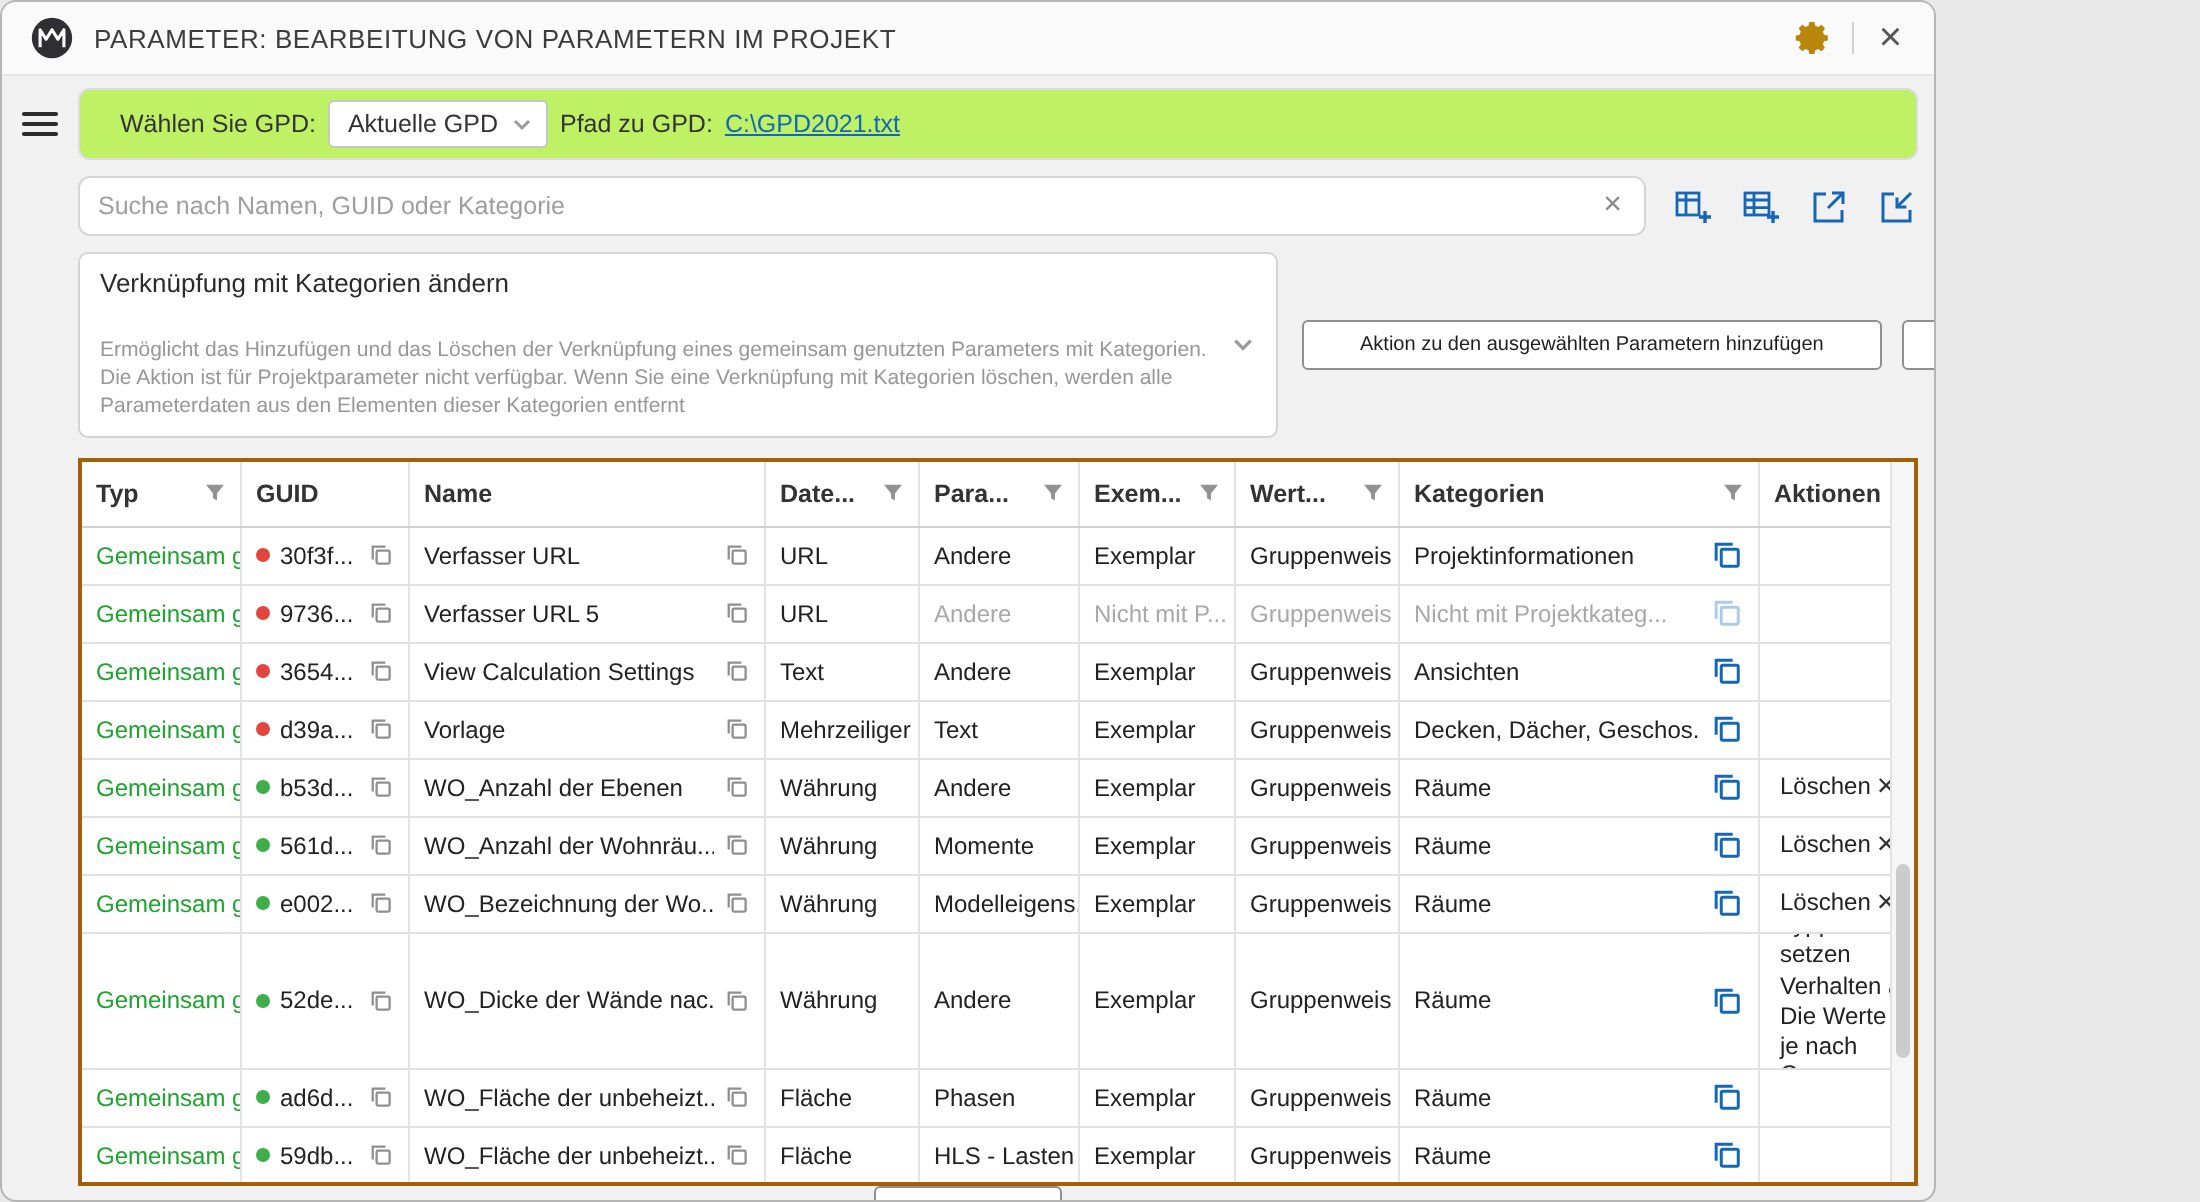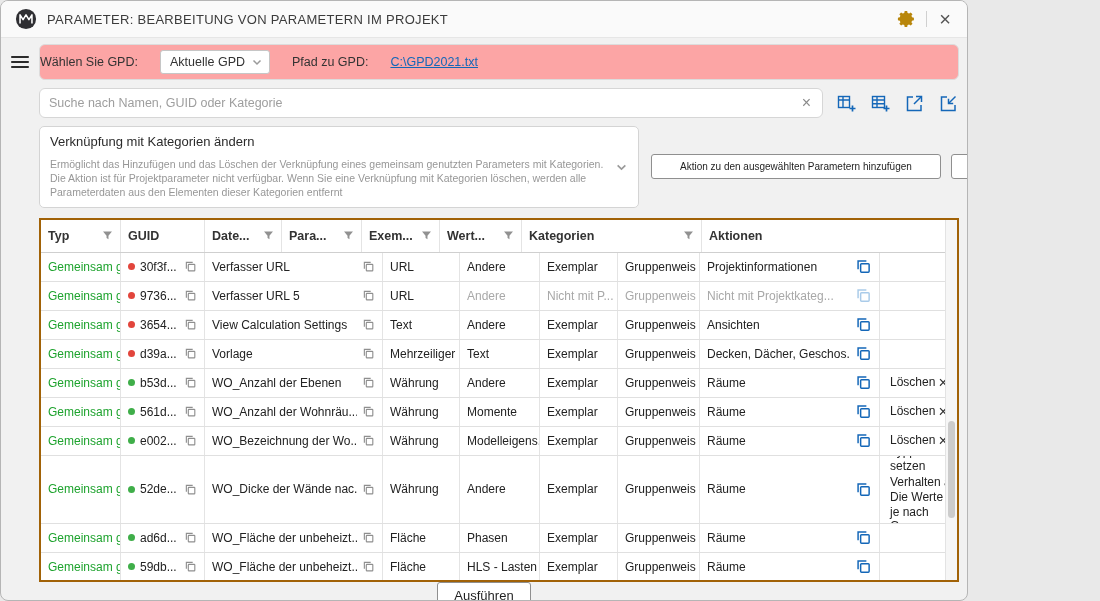--- a/index.html
+++ b/index.html
@@ -16,43 +16,43 @@
   .gear { display: flex; cursor: pointer; }
   .vsep { width: 1px; height: 16px; background: #d0d0d0; }
   .close { font-size: 20px; line-height: 1; color: #555; cursor: pointer; padding: 0 2px; }
 
   .content { flex: 1; display: flex; flex-direction: column; padding: 6px 8px 0; overflow: hidden; }
   .row { display: flex; }
 
   
   .gpd-row { flex: 0 0 36px; }
   .hamburger { flex: 0 0 30px; display: flex; align-items: center; cursor: pointer; }
-  .panel { flex: 1; background: #fca5a5; border: 1px solid #dcdcdc; border-radius: 6px;
-           display: flex; align-items: center; gap: 22px; padding: 0 0; }
+  .panel { flex: 1; background: #bef264; border: 1px solid #dcdcdc; border-radius: 6px;
+           display: flex; align-items: center; gap: 6px; padding: 0 20px; }
   .lbl { font-size: 12.5px; color: #333; }
   .dropdown { position: relative; background: #fff; border: 1px solid #c6c6c6; border-radius: 3px;
               padding: 4px 24px 4px 9px; font-size: 12.5px; color: #333; cursor: pointer; }
   .dropdown .chev { position: absolute; right: 7px; top: 50%; transform: translateY(-50%); display: flex; }
   .link { color: #1467b8; text-decoration: underline; font-size: 12.5px; cursor: pointer; }
 
   
   .search-row { margin: 8px 0 0 30px; flex: 0 0 30px; align-items: center; }
   .search-box { flex: 1; height: 30px; background: #fff; border: 1px solid #d6d6d6; border-radius: 6px;
                 display: flex; align-items: center; padding: 0 9px; }
   .search-box input { flex: 1; border: none; outline: none; font-family: inherit; font-size: 12.5px; color: #333; background: transparent; }
   .search-box input::placeholder { color: #9e9e9e; }
   .clear { font-size: 16px; color: #8a8a8a; cursor: pointer; line-height: 1; padding: 0 2px; }
   .tool-icons { display: flex; gap: 13px; margin-left: 13px; align-items: center; }
   .tool-btn { display: flex; cursor: pointer; }
 
   
   .action-row { margin: 8px 0 0 30px; flex: 0 0 70px; gap: 12px; }
   .action-dropdown { flex: 0 0 600px; position: relative; background: #fff; border: 1px solid #d4d4d4;
                      border-radius: 5px; padding: 7px 32px 7px 10px; overflow: hidden; cursor: pointer; }
-  .ad-title { font-size: 13px; color: #2b2b2b; margin-bottom: 9px; }
+  .ad-title { font-size: 13px; color: #2b2b2b; margin-bottom: 20px; }
   .ad-desc { font-size: 10.5px; color: #979797; line-height: 1.32; }
   .action-dropdown .chev { position: absolute; right: 11px; top: 50%; transform: translateY(-50%); display: flex; }
   .action-buttons { flex: 1; display: flex; gap: 10px; align-items: center; justify-content: flex-end; }
   .btn { background: #fff; border: 1px solid #8f8f8f; border-radius: 3px; padding: 6px 28px;
          font-family: inherit; font-size: 10px; color: #1f1f1f; cursor: pointer; white-space: nowrap; }
 
   
   .table { margin: 10px 0 0 30px; flex: 0 0 364px; height: 364px; background: #fff;
            border: 2px solid #a16207; position: relative; overflow: hidden; }
   .t-head { display: flex; height: 33px; border-bottom: 1px solid #cfcfcf; background: #fff; }
@@ -189,20 +189,23 @@
             <span class="th-label">Typ</span>
             <span class="funnel">
               <svg width="11" height="11" viewBox="0 0 16 16" fill="#919191">
                 <path d="M1.5 2h13L9.4 8.3v5.2l-2.8-1.7V8.3z"></path>
               </svg>
             </span>
           </div>
           <div class="t-cell th col-guid">
             <span class="th-label">GUID</span>
           </div>
+          <div class="t-cell th col-name">
+            <span class="th-label">Name</span>
+          </div>
           <div class="t-cell th col-date">
             <span class="th-label">Date...</span>
             <span class="funnel">
               <svg width="11" height="11" viewBox="0 0 16 16" fill="#919191">
                 <path d="M1.5 2h13L9.4 8.3v5.2l-2.8-1.7V8.3z"></path>
               </svg>
             </span>
           </div>
           <div class="t-cell th col-para">
             <span class="th-label">Para...</span>

